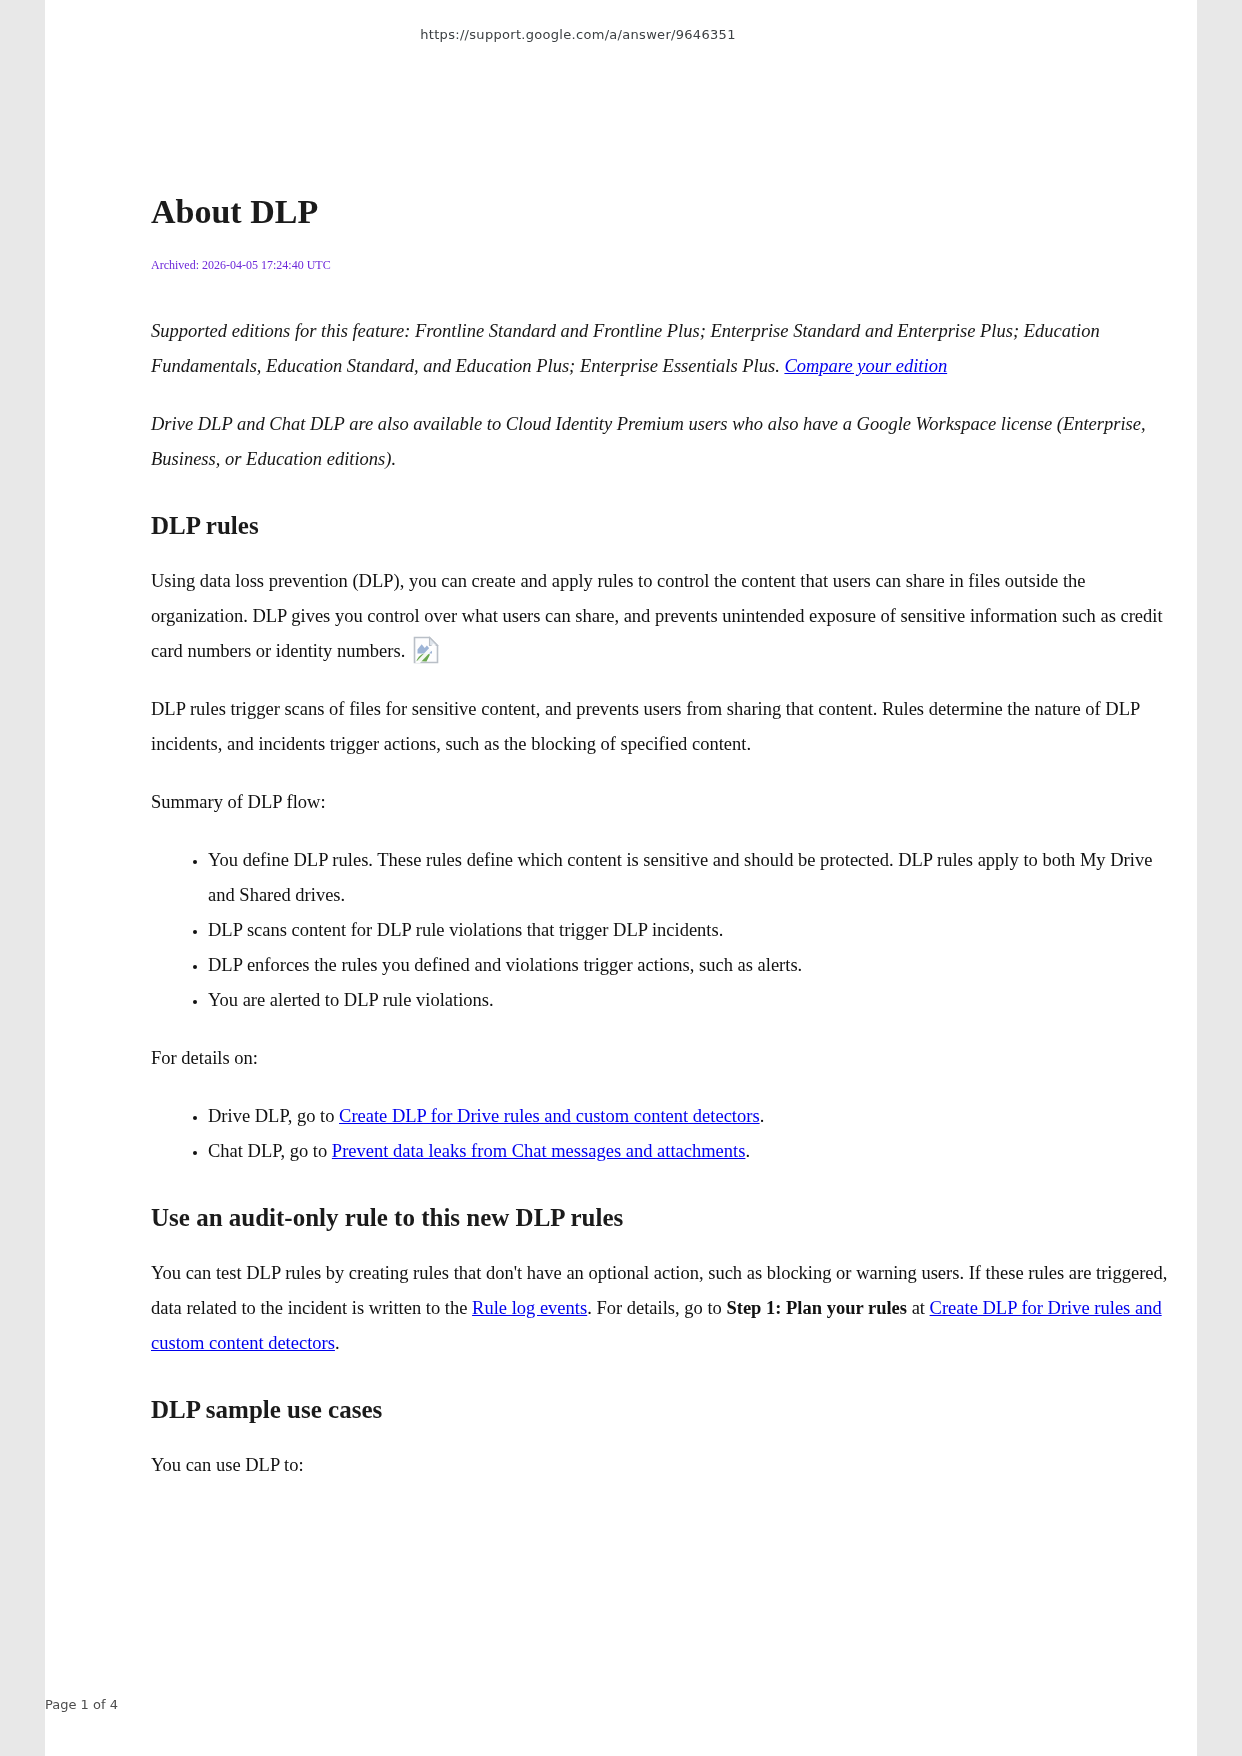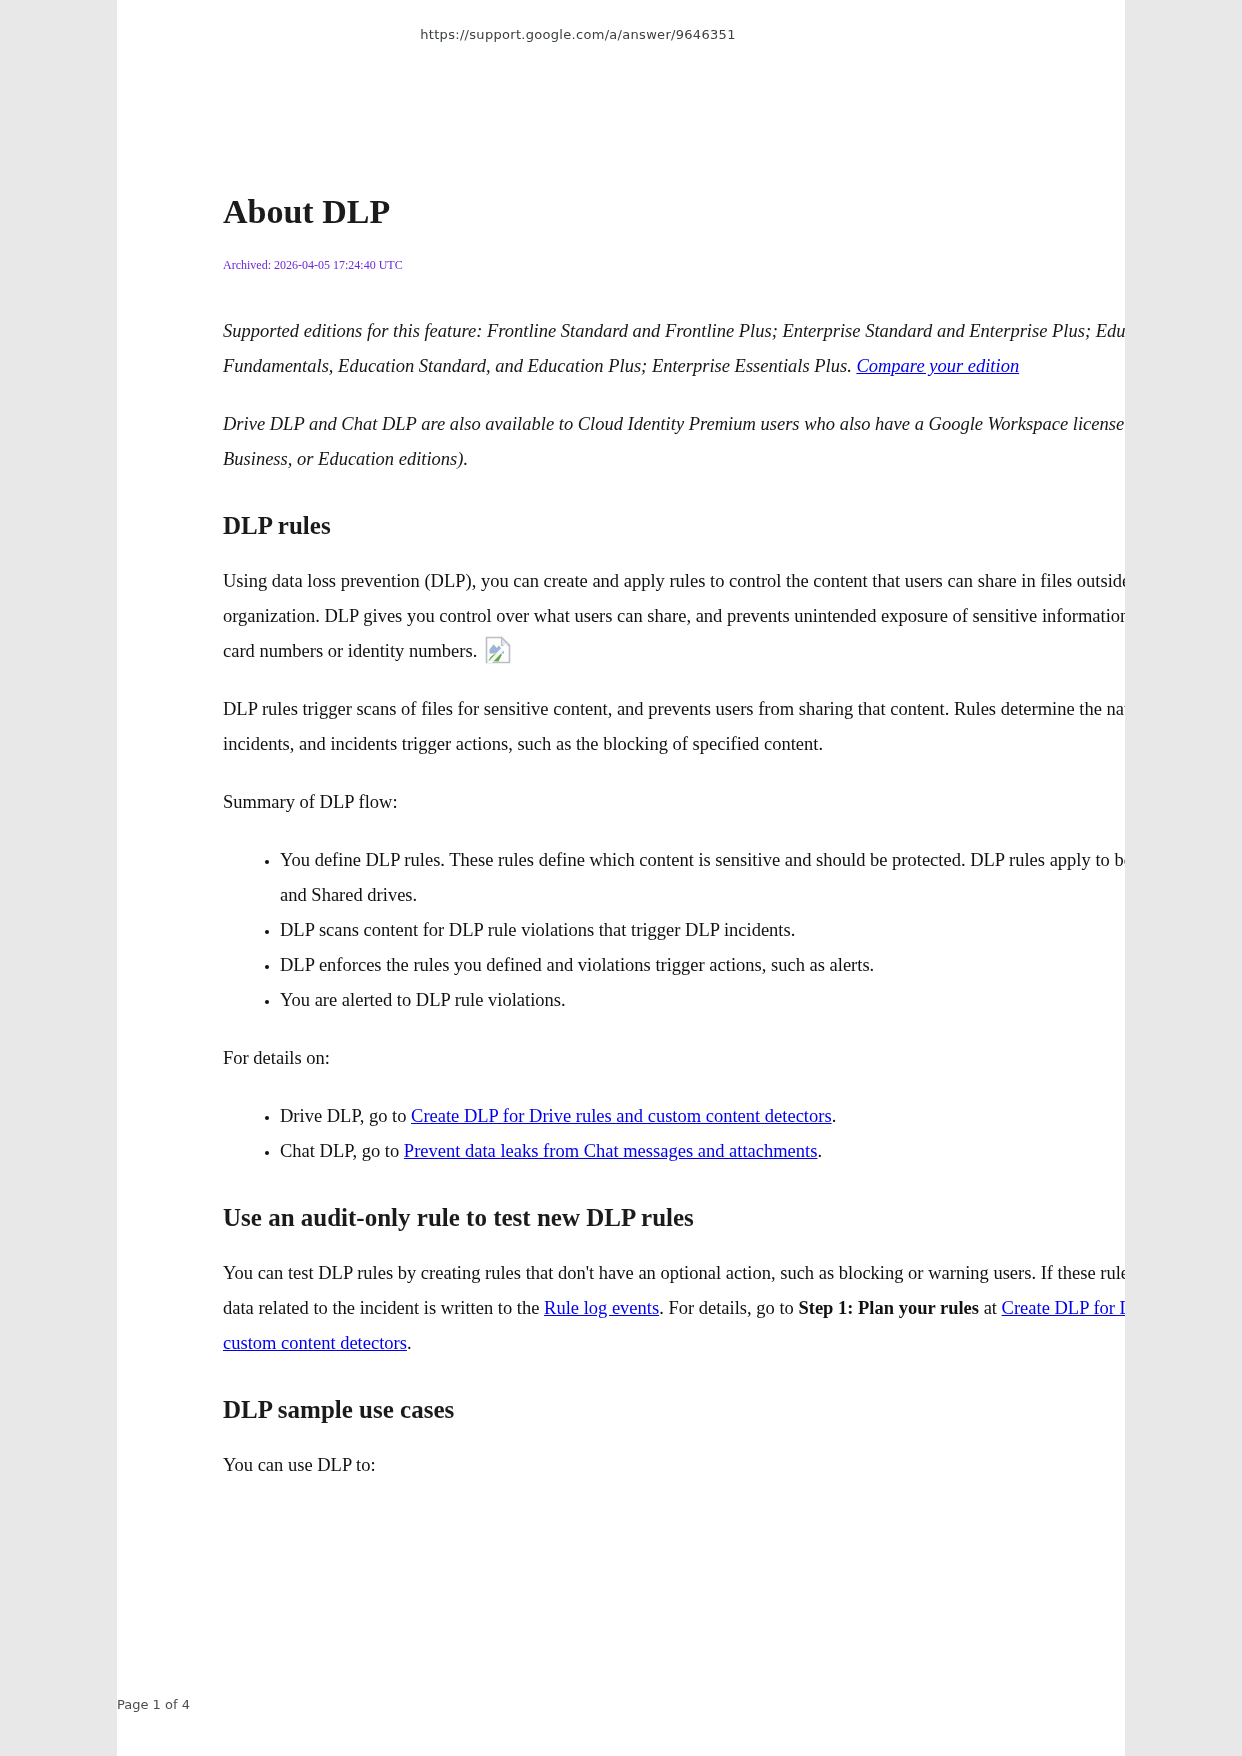--- a/index.html
+++ b/index.html
@@ -1,18 +1,18 @@
 <!DOCTYPE html>
 <html><head>
 <meta charset="utf-8">
 <style>
   html, body { margin: 0; padding: 0; background: #e8e8e8; }
   .page {
     position: relative;
-    width: 1008px;
+    width: 1152px;
     height: 1756px;
     background: #ffffff;
     margin: 0 auto;
     overflow: hidden;
     font-family: "Liberation Serif", serif;
     color: #111111;
   }
   .print-header {
     position: absolute;
     top: 27px;
@@ -123,21 +123,21 @@
         <li>You are alerted to DLP rule violations.</li>
       </ul>
 
     <p>For details on:</p>
 
     <ul>
         <li>Drive DLP, go to <a href="#">Create DLP for Drive rules and custom content detectors</a>.</li>
         <li>Chat DLP, go to <a href="#">Prevent data leaks from Chat messages and attachments</a>.</li>
       </ul>
 
-    <h2>Use an audit-only rule to test new DLP rules</h2>
+    <h2>Use an audit-only rule to this new DLP rules</h2>
 
     <p>You can test DLP rules by creating rules that don't have an optional action, such as blocking or warning users. If these rules are triggered, data related to the incident is written to the <a href="#">Rule log events</a>. For details, go to <strong>Step 1: Plan your rules</strong> at <a href="#">Create DLP for Drive rules and custom content detectors</a>.</p>
 
     <h2>DLP sample use cases</h2>
 
     <p>You can use DLP to:</p>
 
   </main>
 
   <div class="print-footer">Page 1 of 4</div>

